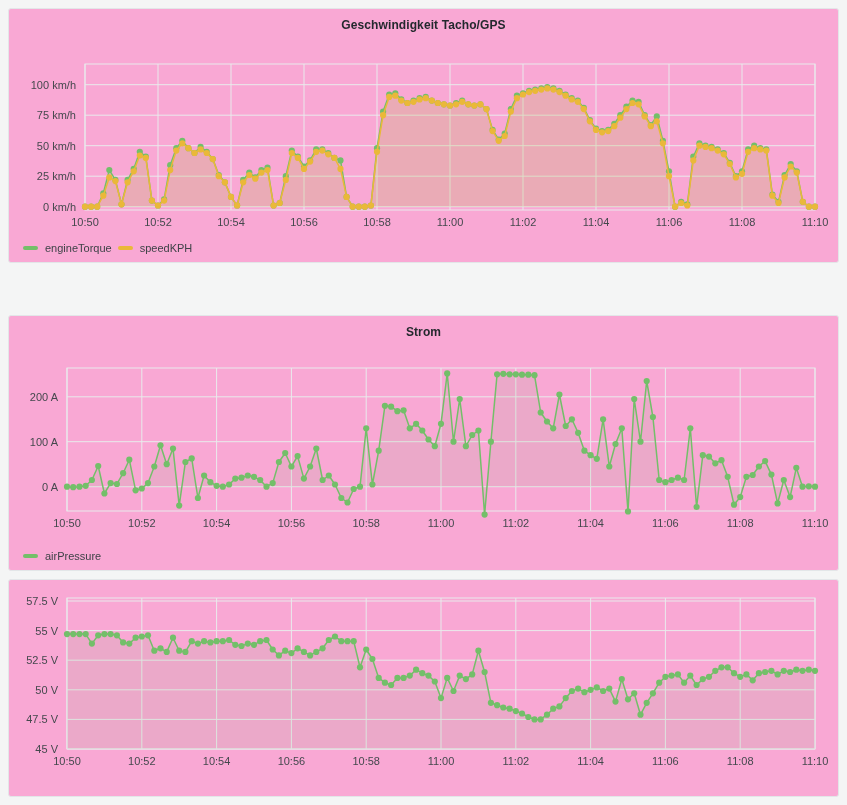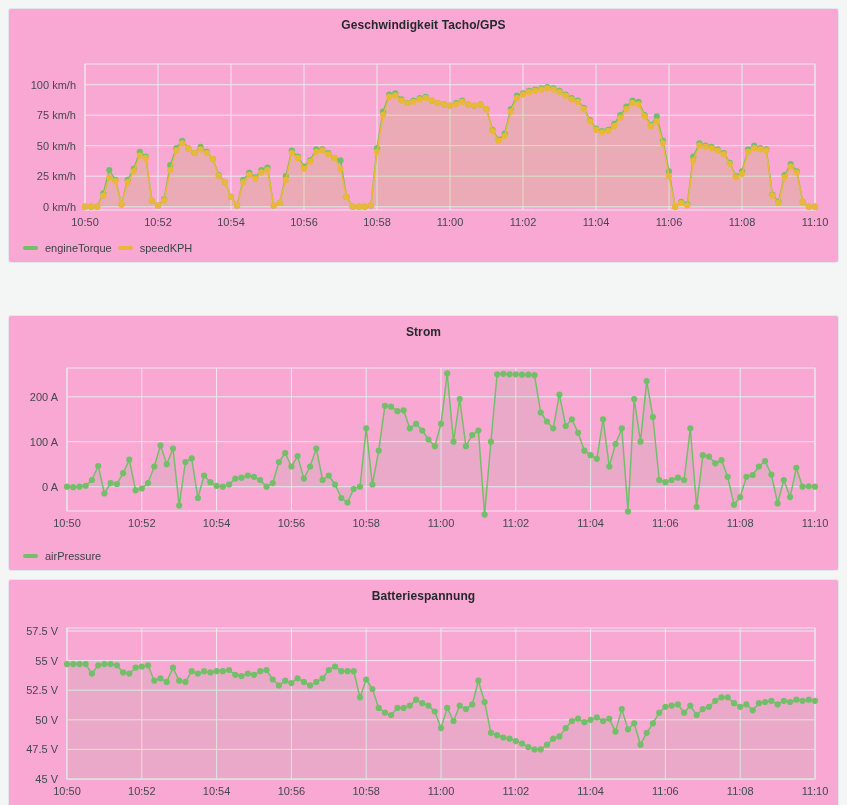--- a/index.html
+++ b/index.html
@@ -474,21 +474,20 @@
       </svg>
     <div class="legend">
       <span class="legend-item">
         <span class="swatch" style="background: rgb(115, 191, 105);"></span>
         <span>airPressure</span>
       </span>
     </div>
   </div>
 
   <div class="panel" style="height:262px;">
-    <div class="panel-title">Batteriespannung</div>
     <svg class="chart-svg" width="829" height="202" viewBox="0 0 829 202" xmlns="http://www.w3.org/2000/svg">
         <rect x="58" y="18" width="748" height="151" fill="none" stroke="#e9eaec" stroke-width="1"></rect>
         <line x1="58.0" y1="18" x2="58.0" y2="169" stroke="#e9eaec" stroke-width="1"></line>
         <text class="tick" x="58.0" y="185" text-anchor="middle">10:50</text>
         <line x1="132.8" y1="18" x2="132.8" y2="169" stroke="#e9eaec" stroke-width="1"></line>
         <text class="tick" x="132.8" y="185" text-anchor="middle">10:52</text>
         <line x1="207.6" y1="18" x2="207.6" y2="169" stroke="#e9eaec" stroke-width="1"></line>
         <text class="tick" x="207.6" y="185" text-anchor="middle">10:54</text>
         <line x1="282.4" y1="18" x2="282.4" y2="169" stroke="#e9eaec" stroke-width="1"></line>
         <text class="tick" x="282.4" y="185" text-anchor="middle">10:56</text>

